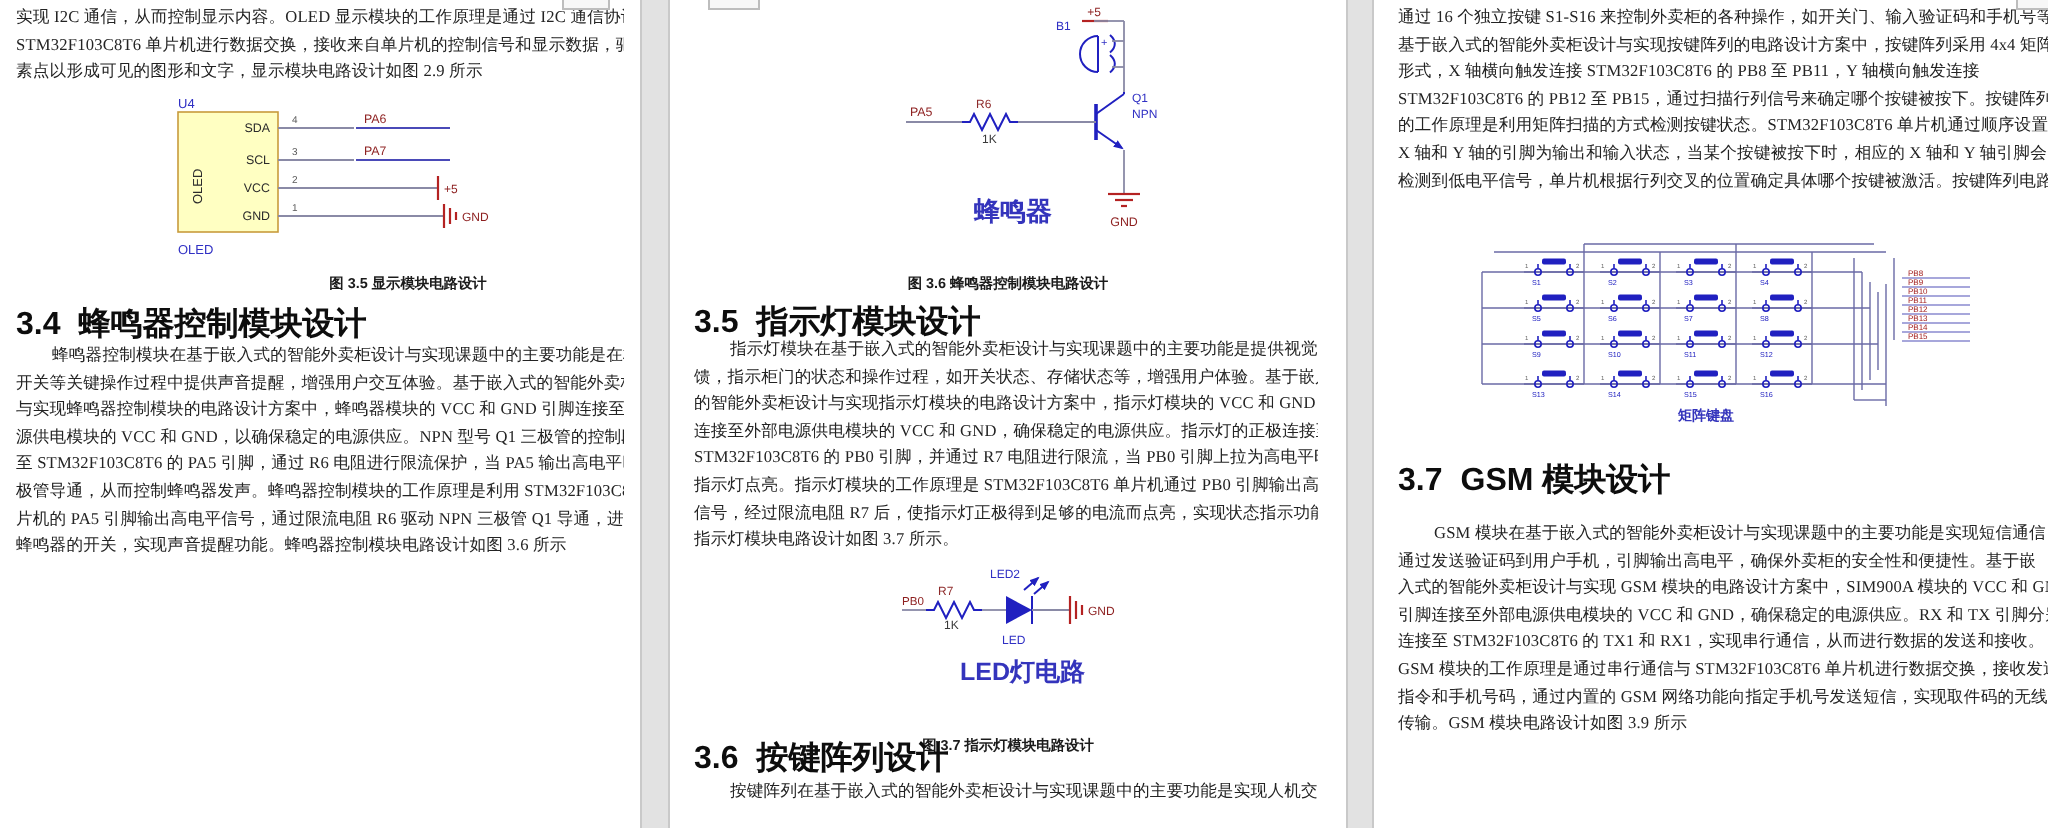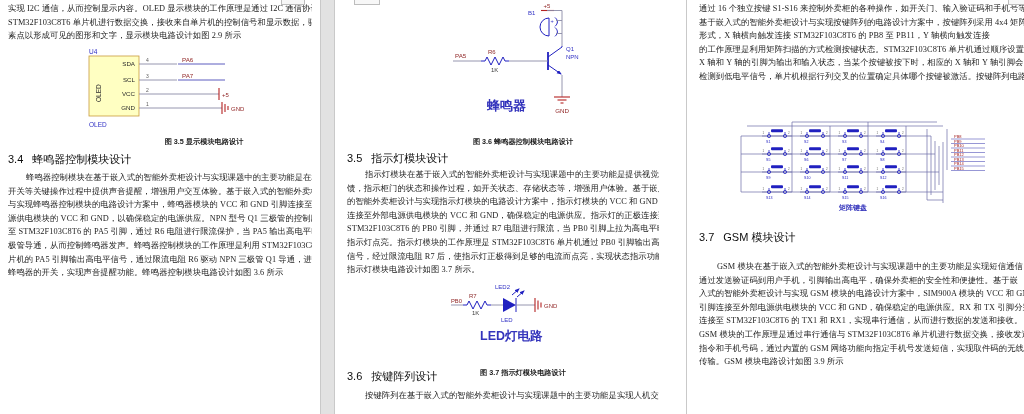--- a/index.html
+++ b/index.html
@@ -1,33 +1,33 @@
 <!DOCTYPE html>
 <html><head>
 <meta charset="utf-8">
 <style>
   html,body{margin:0;padding:0;background:#e4e4e4;}
   .canvas{position:relative;width:1024px;height:414px;overflow:hidden;background:#e2e2e2;
           font-family:"Liberation Serif","DejaVu Serif",serif;}
   .page{position:absolute;top:0;height:414px;background:#ffffff;
         border-left:1px solid #c9c9c9;border-right:1px solid #c9c9c9;}
   .page1{left:-44px;width:364px;border-left:none;}
-  .page2{left:334px;width:338px;padding-left:38px;}
+  .page2{left:334px;width:338px;}
   .page3{left:686px;width:364px;border-right:none;}
   .pagetab{position:absolute;top:0;height:4px;background:#f7f7f7;
            border:1px solid #bdbdbd;border-top:none;z-index:5;}
   .content{position:absolute;left:0;top:0;width:100%;height:100%;}
   .para{position:absolute;font-size:8.3px;color:#232323;line-height:13.6px;letter-spacing:0.1px;}
   .tline{white-space:nowrap;overflow:hidden;height:13.6px;}
   .para.indented .tline.first{text-indent:18px;}
   .caption{position:absolute;width:100%;text-align:center;
            font-family:"Liberation Sans","DejaVu Sans",sans-serif;
            font-size:7.2px;font-weight:700;color:#1b1b1b;}
   .heading{position:absolute;font-family:"Liberation Sans","DejaVu Sans",sans-serif;
-           font-size:11px;font-weight:400;color:#0d0d0d;white-space:nowrap;}
+           font-size:16px;font-weight:700;color:#0d0d0d;white-space:nowrap;}
   .heading .hnum{margin-right:9px;}
   .fig{position:absolute;left:0;}
   .fig text{font-family:"Liberation Sans","DejaVu Sans",sans-serif;}
   
   .comp{stroke:#2020c0;fill:none;stroke-width:1;}
   .compfill{fill:#2020c0;stroke:none;}
   .wire{stroke:#8a8aa6;fill:none;stroke-width:0.9;}
   .busline{stroke:#4a4ab8;fill:none;stroke-width:0.9;}
   .redsym{stroke:#b42222;fill:none;stroke-width:1.1;}
   .netlbl{fill:#8d1f1f;}
@@ -220,20 +220,21 @@
         </div>
     </div>
   </div>
 
   <div class="page page3">
     <div class="content" style="width:338px;">
       <div class="para" style="top:2px;left:12px;width:326px;line-height:13.6px;">
           <div class="tline first">通过 16 个独立按键 S1-S16 来控制外卖柜的各种操作，如开关门、输入验证码和手机号等。</div>
           <div class="tline">基于嵌入式的智能外卖柜设计与实现按键阵列的电路设计方案中，按键阵列采用 4x4 矩阵</div>
           <div class="tline">形式，X 轴横向触发连接 STM32F103C8T6 的 PB8 至 PB11，Y 轴横向触发连接</div>
+          <div class="tline">STM32F103C8T6 的 PB12 至 PB15，通过扫描行列信号来确定哪个按键被按下。按键阵列</div>
           <div class="tline">的工作原理是利用矩阵扫描的方式检测按键状态。STM32F103C8T6 单片机通过顺序设置</div>
           <div class="tline">X 轴和 Y 轴的引脚为输出和输入状态，当某个按键被按下时，相应的 X 轴和 Y 轴引脚会</div>
           <div class="tline">检测到低电平信号，单片机根据行列交叉的位置确定具体哪个按键被激活。按键阵列电路</div>
         </div>
 
       <svg id="keypad-svg" class="fig" style="top:115px;" width="338" height="100" viewBox="0 0 338 100">
 
         <g>
           <line x1="105" y1="7" x2="250" y2="7" class="kw"></line>
           <line x1="60" y1="11" x2="256" y2="11" class="kw"></line>

